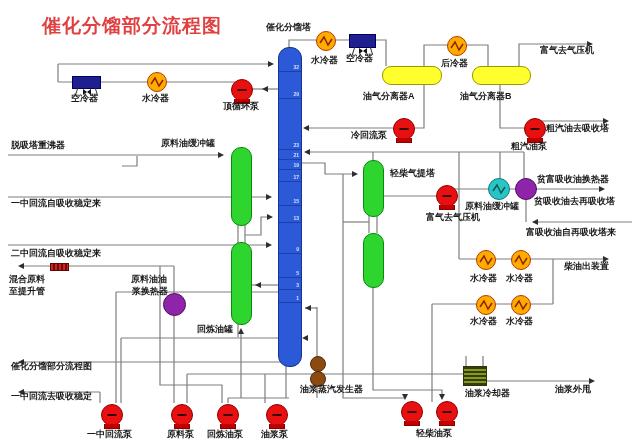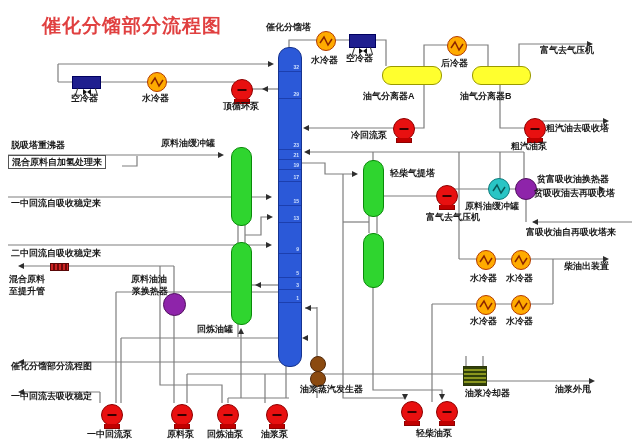--- a/index.html
+++ b/index.html
@@ -262,33 +262,32 @@
   <div class="lbl" style="left:346px;top:53px">空冷器</div>
   <div class="lbl" style="left:441px;top:58px">后冷器</div>
   <div class="lbl" style="left:540px;top:45px">富气去气压机</div>
   <div class="lbl" style="left:363px;top:91px">油气分离器A</div>
   <div class="lbl" style="left:460px;top:91px">油气分离器B</div>
   <div class="lbl" style="left:351px;top:130px">冷回流泵</div>
   <div class="lbl" style="left:511px;top:141px">粗汽油泵</div>
   <div class="lbl" style="left:546px;top:123px">粗汽油去吸收塔</div>
   <div class="lbl" style="left:161px;top:138px">原料油缓冲罐</div>
   <div class="lbl" style="left:11px;top:140px">脱吸塔重沸器</div>
-  <div class="lbl boxed" style="left:8px;top:155px">混合原料自加氢处理来</div>
   <div class="lbl" style="left:11px;top:198px">一中回流自吸收稳定来</div>
   <div class="lbl" style="left:11px;top:248px">二中回流自吸收稳定来</div>
   <div class="lbl" style="left:9px;top:274px">混合原料</div>
   <div class="lbl" style="left:9px;top:286px">至提升管</div>
   <div class="lbl" style="left:131px;top:274px">原料油油</div>
   <div class="lbl" style="left:132px;top:286px">浆换热器</div>
   <div class="lbl" style="left:197px;top:324px">回炼油罐</div>
   <div class="lbl" style="left:390px;top:168px">轻柴气提塔</div>
   <div class="lbl" style="left:465px;top:201px">原料油缓冲罐</div>
   <div class="lbl" style="left:426px;top:212px">富气去气压机</div>
   <div class="lbl" style="left:537px;top:174px">贫富吸收油换热器</div>
-  <div class="lbl" style="left:534px;top:188px">贫吸收油去再吸收塔</div>
+  <div class="lbl" style="left:534px;top:196px">贫吸收油去再吸收塔</div>
   <div class="lbl" style="left:526px;top:227px">富吸收油自再吸收塔来</div>
   <div class="lbl" style="left:564px;top:261px">柴油出装置</div>
   <div class="lbl" style="left:470px;top:273px">水冷器</div>
   <div class="lbl" style="left:506px;top:273px">水冷器</div>
   <div class="lbl" style="left:470px;top:316px">水冷器</div>
   <div class="lbl" style="left:506px;top:316px">水冷器</div>
   <div class="lbl" style="left:300px;top:384px">油浆蒸汽发生器</div>
   <div class="lbl" style="left:465px;top:388px">油浆冷却器</div>
   <div class="lbl" style="left:555px;top:384px">油浆外甩</div>
   <div class="lbl" style="left:11px;top:361px">催化分馏部分流程图</div>

